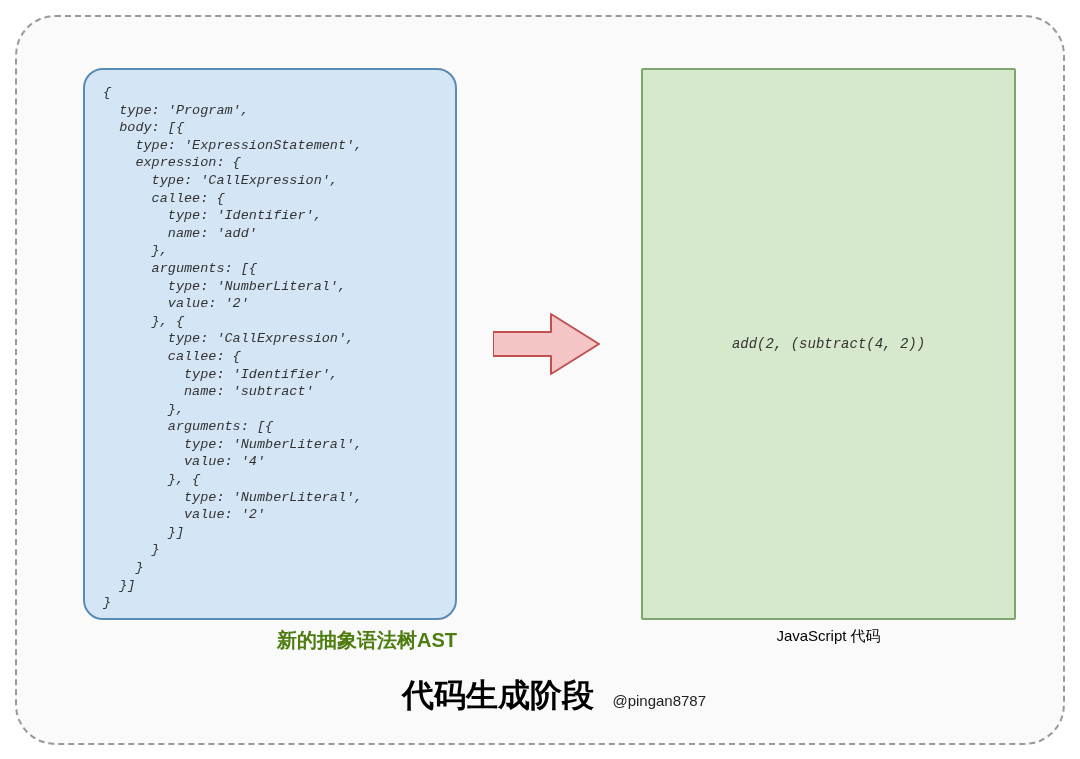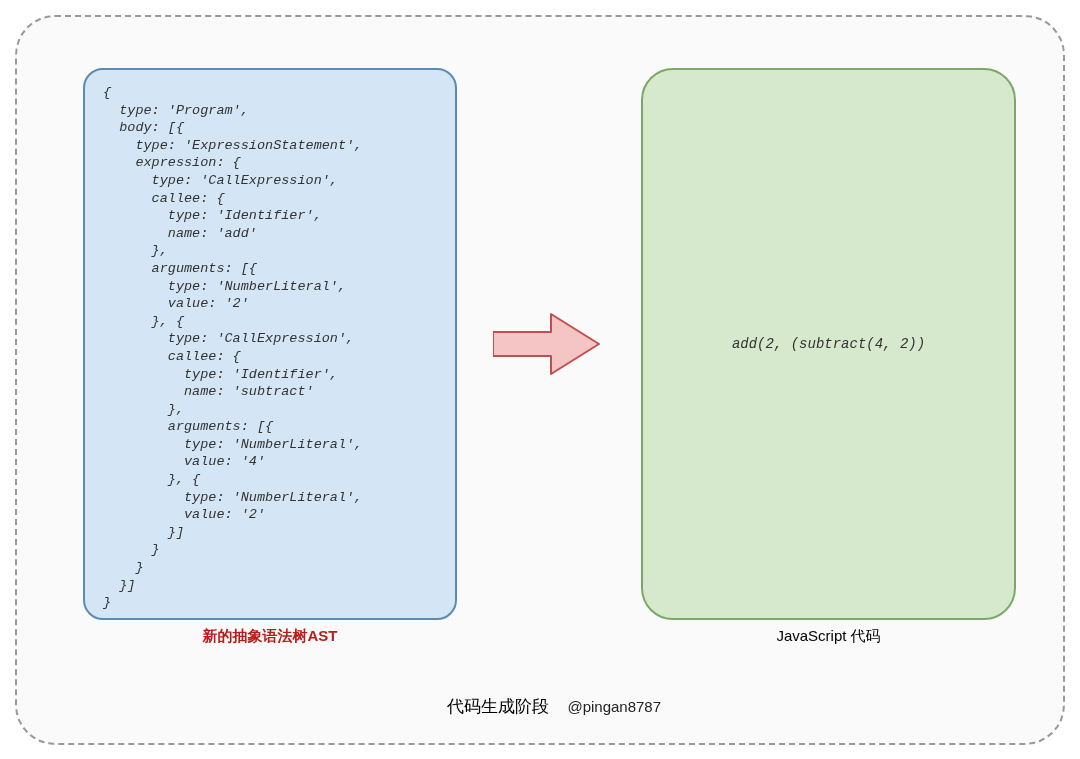--- a/index.html
+++ b/index.html
@@ -39,34 +39,34 @@
       font-size: 13.5px;
       line-height: 17.6px;
       color: #333;
       white-space: pre;
     }
     .left-label {
       position: absolute;
       left: 66px;
       top: 610px;
       width: 374px;
-      text-align: center;
+      text-align: right;
       font-weight: bold;
-      font-size: 15px;
-      color: #b91c1c;
+      font-size: 20px;
+      color: #4d7c0f;
     }
     .right-panel {
       position: absolute;
       left: 624px;
       top: 51px;
       width: 375px;
       height: 552px;
       background: #d7e9cd;
       border: 2px solid #7ba86a;
-      border-radius: 32px;
+      border-radius: 2px;
       display: flex;
       align-items: center;
       justify-content: center;
     }
     .right-panel .code {
       font-family: "Courier New", monospace;
       font-style: italic;
       font-size: 14px;
       color: #333;
     }
@@ -88,22 +88,22 @@
       height: 68px;
     }
     .bottom-title {
       position: absolute;
       left: 0;
       bottom: 25px;
       width: 100%;
       text-align: center;
     }
     .bottom-title .main {
-      font-size: 17px;
-      font-weight: normal;
+      font-size: 32px;
+      font-weight: bold;
       color: #000;
       margin-left: 28px;
     }
     .bottom-title .sub {
       font-size: 15px;
       color: #222;
       margin-left: 14px;
     }
   </style>
 </head>

